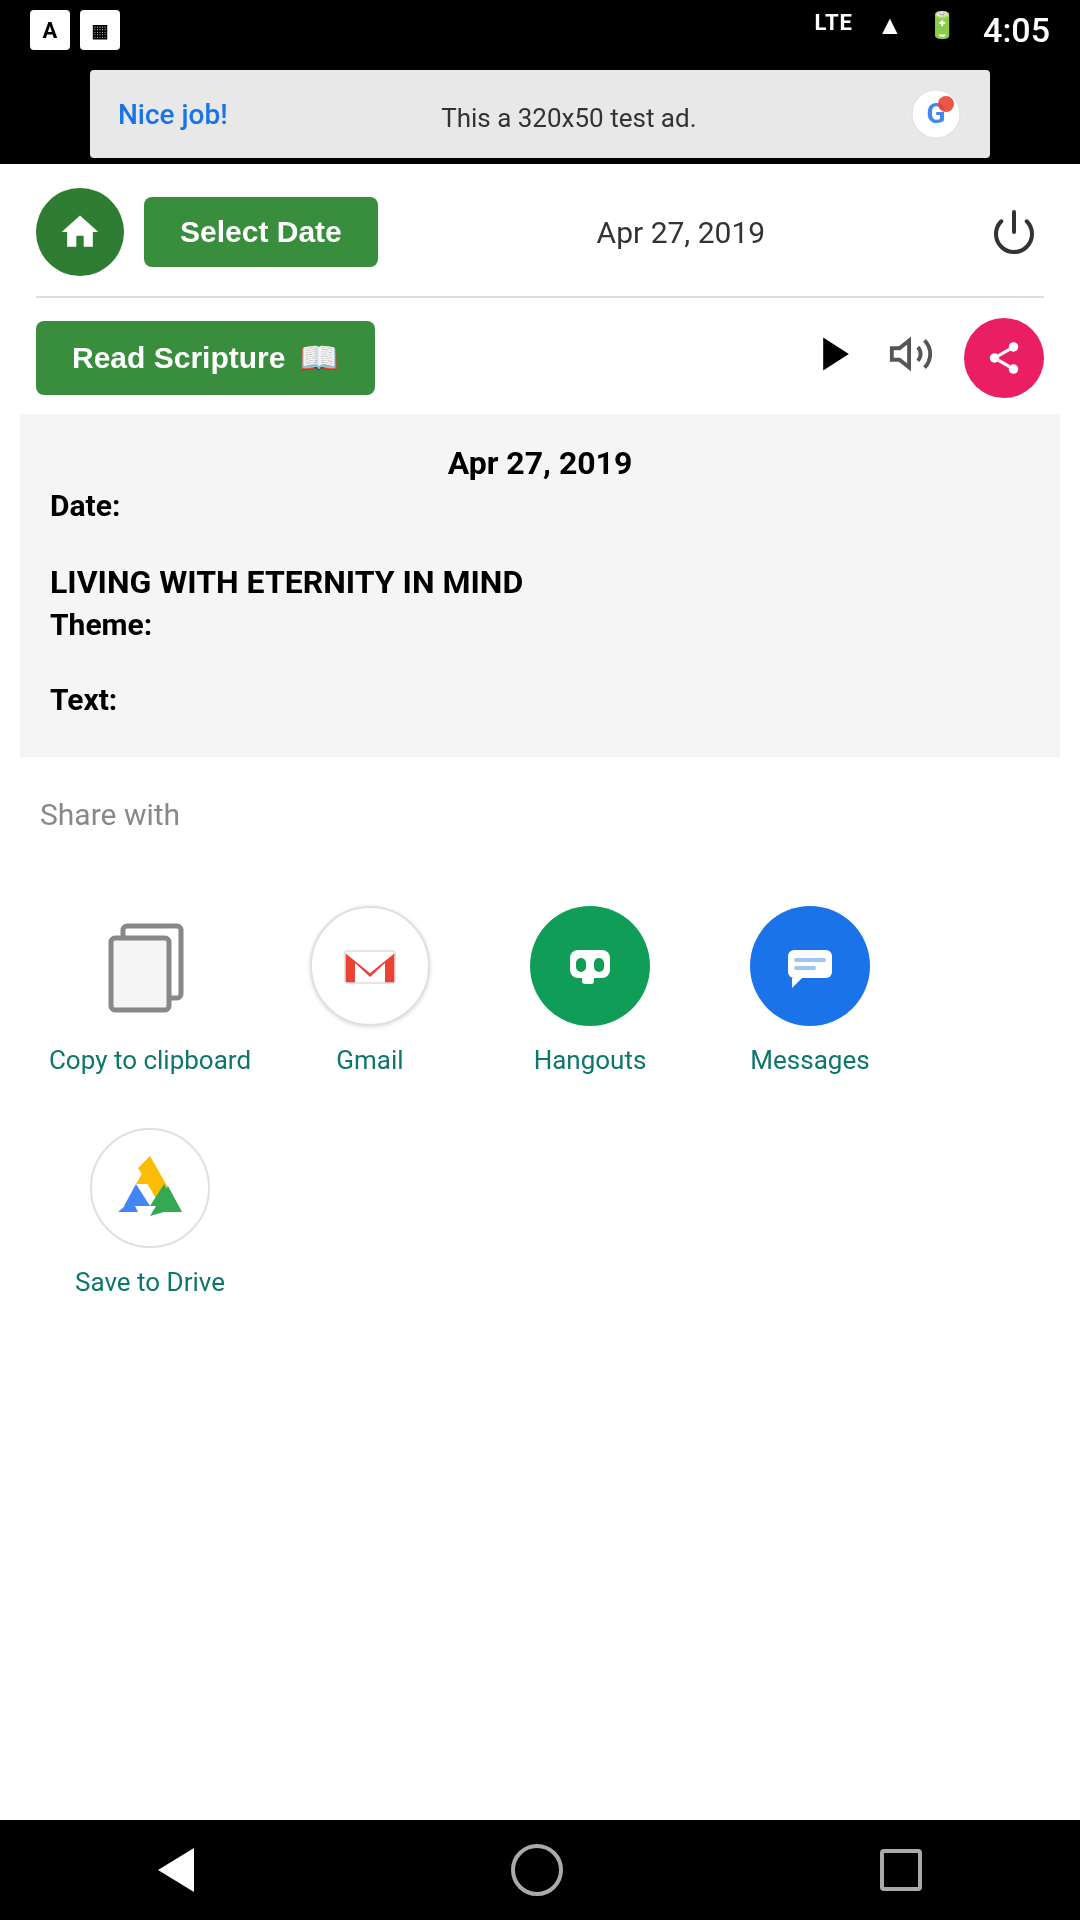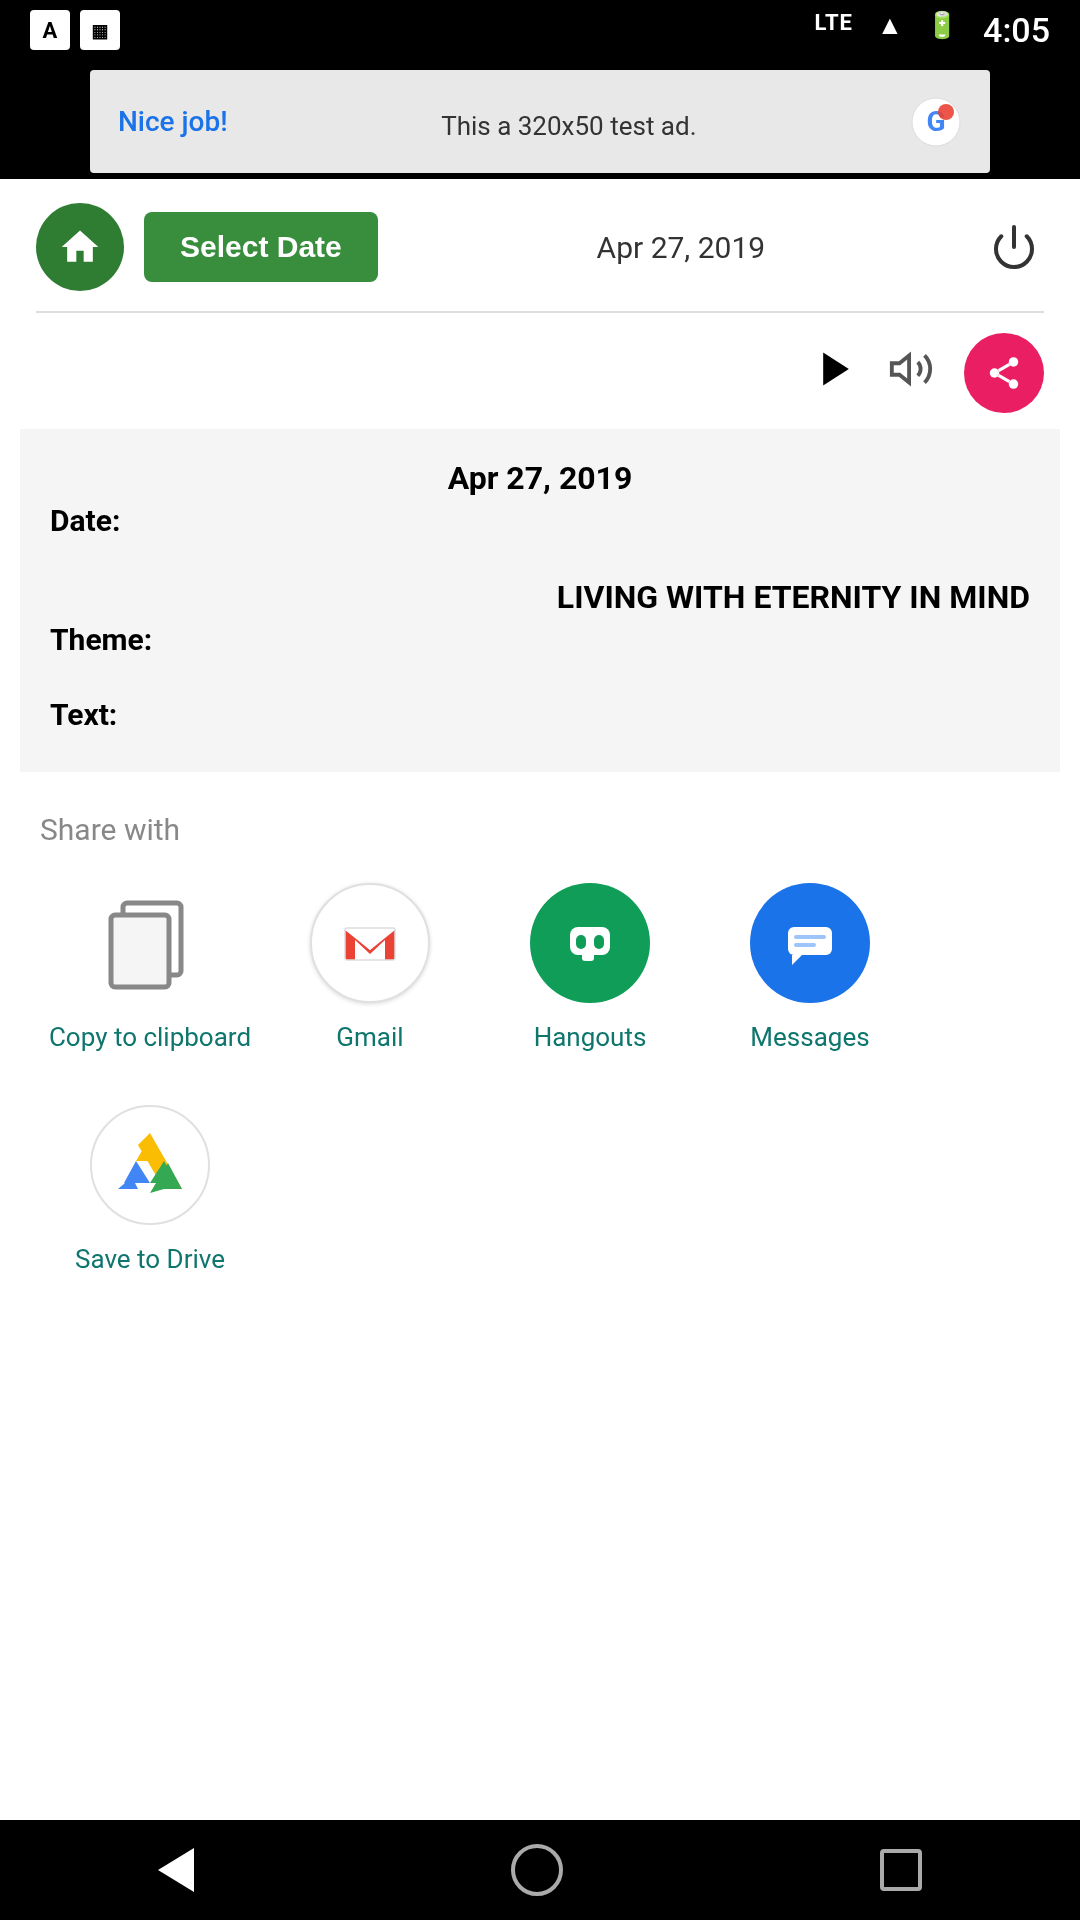--- a/index.html
+++ b/index.html
@@ -59,21 +59,21 @@
     .time-text {
       color: #fff;
       font-size: 34px;
       font-weight: 500;
     }
 
     
     .ad-banner {
       background: #e8e8e8;
       margin: 0 90px;
-      height: 103px;
+      height: 88px;
       display: flex;
       align-items: center;
       justify-content: space-between;
       padding: 0 28px;
       border-radius: 4px;
     }
     .ad-nicejob {
       color: #1a73e8;
       font-size: 28px;
       font-weight: 500;
@@ -218,21 +218,21 @@
     .content-date-label {
       font-size: 30px;
       font-weight: bold;
       color: #000;
       margin-bottom: 40px;
     }
     .content-theme-value {
       font-size: 32px;
       font-weight: bold;
       color: #000;
-      text-align: right;
+      text-align: left;
       margin-bottom: 6px;
     }
     .content-theme-label {
       font-size: 30px;
       font-weight: bold;
       color: #000;
       margin-bottom: 40px;
     }
     .content-text-value {
       font-size: 32px;
@@ -254,21 +254,21 @@
       z-index: 5;
     }
     .share-sheet {
       background: #fff;
       border-radius: 0;
       padding: 40px 40px 60px 40px;
     }
     .share-with-label {
       font-size: 30px;
       color: #888;
-      margin-bottom: 36px;
+      margin-bottom: 74px;
     }
     .share-grid {
       display: flex;
       flex-wrap: wrap;
       gap: 0;
     }
     .share-item {
       display: flex;
       flex-direction: column;
       align-items: center;
@@ -407,20 +407,24 @@
       <svg width="48" height="48" viewBox="0 0 24 24" fill="none" stroke="#333" stroke-width="2" stroke-linecap="round" stroke-linejoin="round">
         <path d="M18.36 6.64A9 9 0 1 1 5.64 6.64"></path>
         <line x1="12" y1="2" x2="12" y2="12"></line>
       </svg>
     </button>
   </div>
 
   <div class="divider"></div>
 
   <div class="secondary-controls">
+    <button class="read-scripture-btn">
+      <span>Read Scripture</span>
+      <span class="book-icon-unicode">📖</span>
+    </button>
     <div class="controls-right">
       <button class="play-btn">
         <svg width="44" height="44" viewBox="0 0 24 24" fill="#000">
           <polygon points="5,3 19,12 5,21"></polygon>
         </svg>
       </button>
       <button class="volume-btn">
         <svg width="46" height="46" viewBox="0 0 24 24" fill="none" stroke="#555" stroke-width="2">
           <polygon points="11,5 6,9 2,9 2,15 6,15 11,19"></polygon>
           <path d="M15.54 8.46a5 5 0 0 1 0 7.07"></path>

